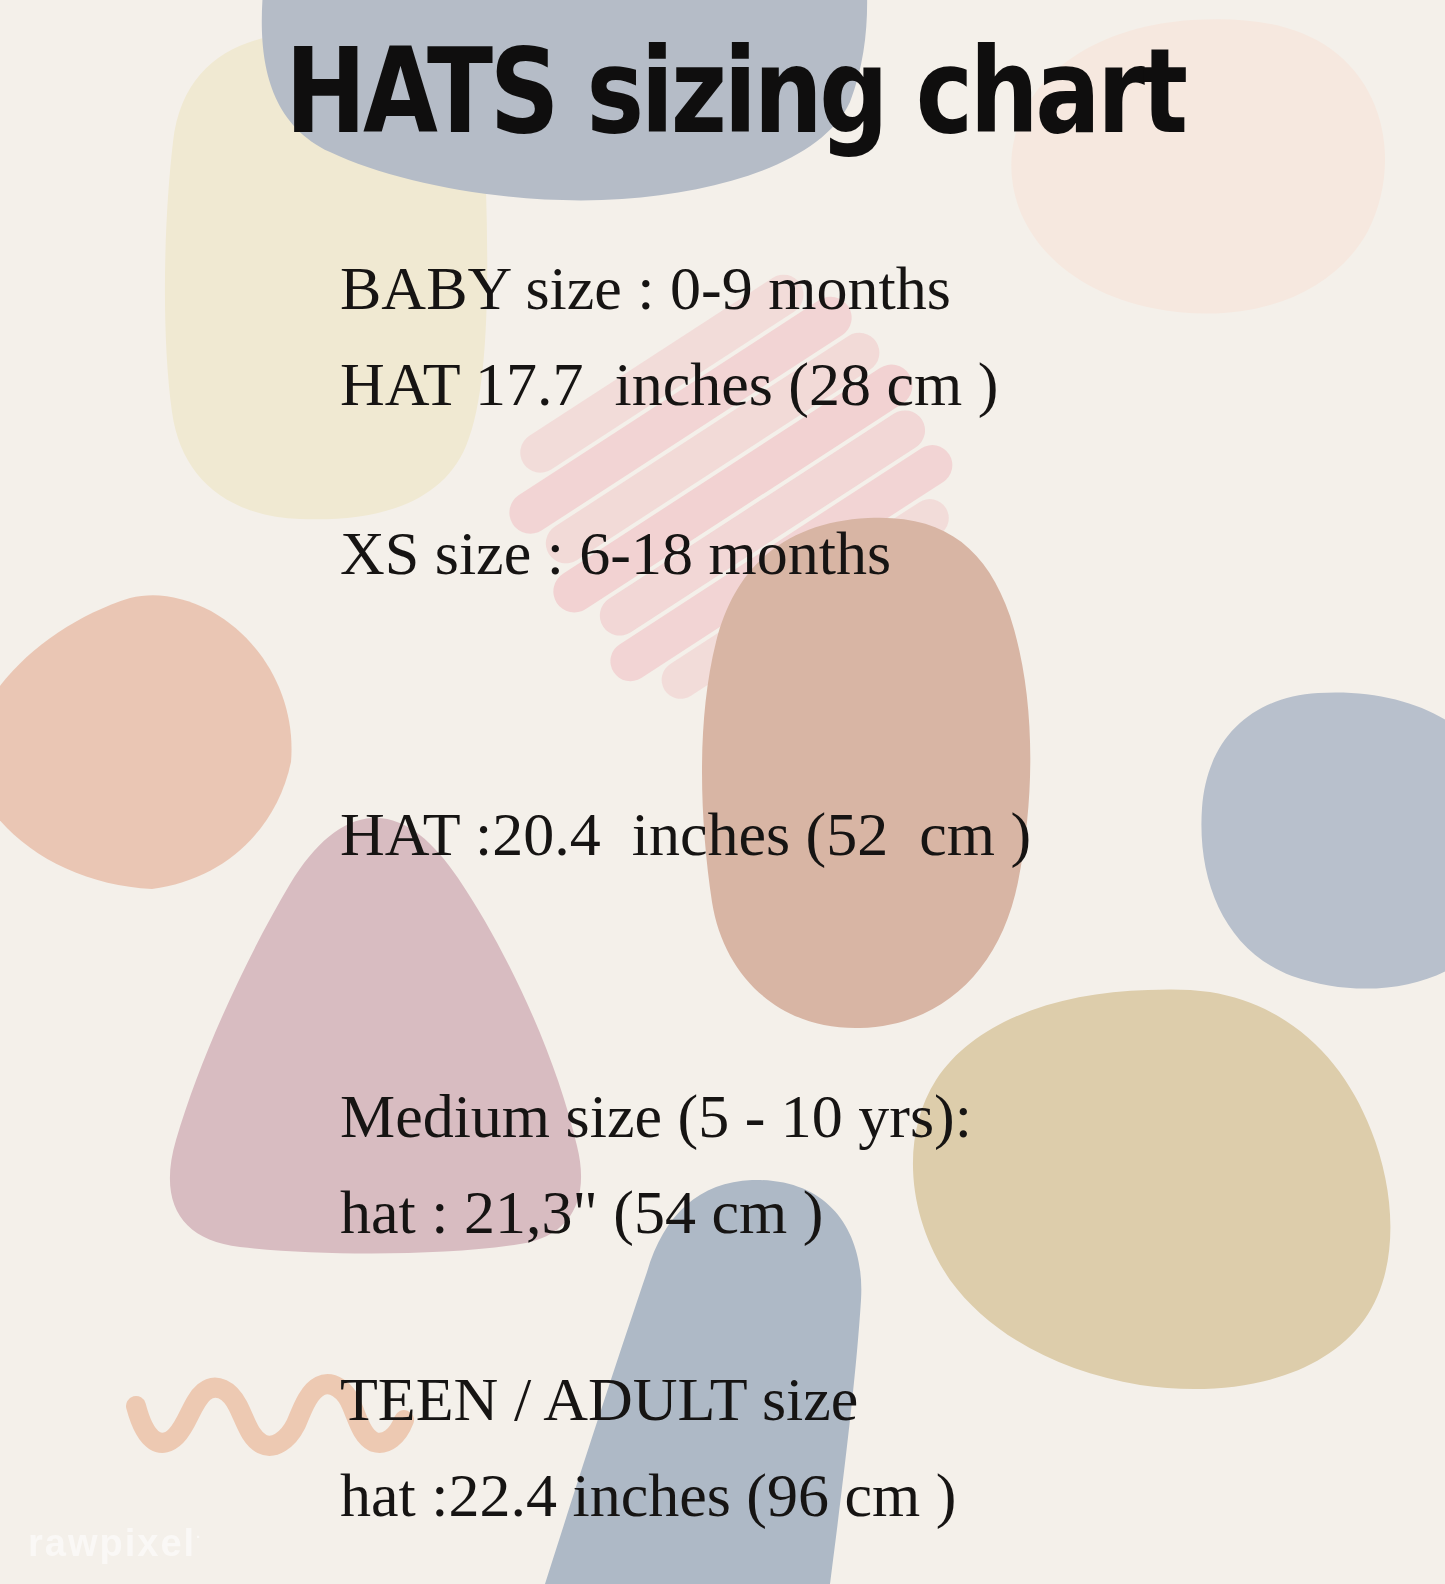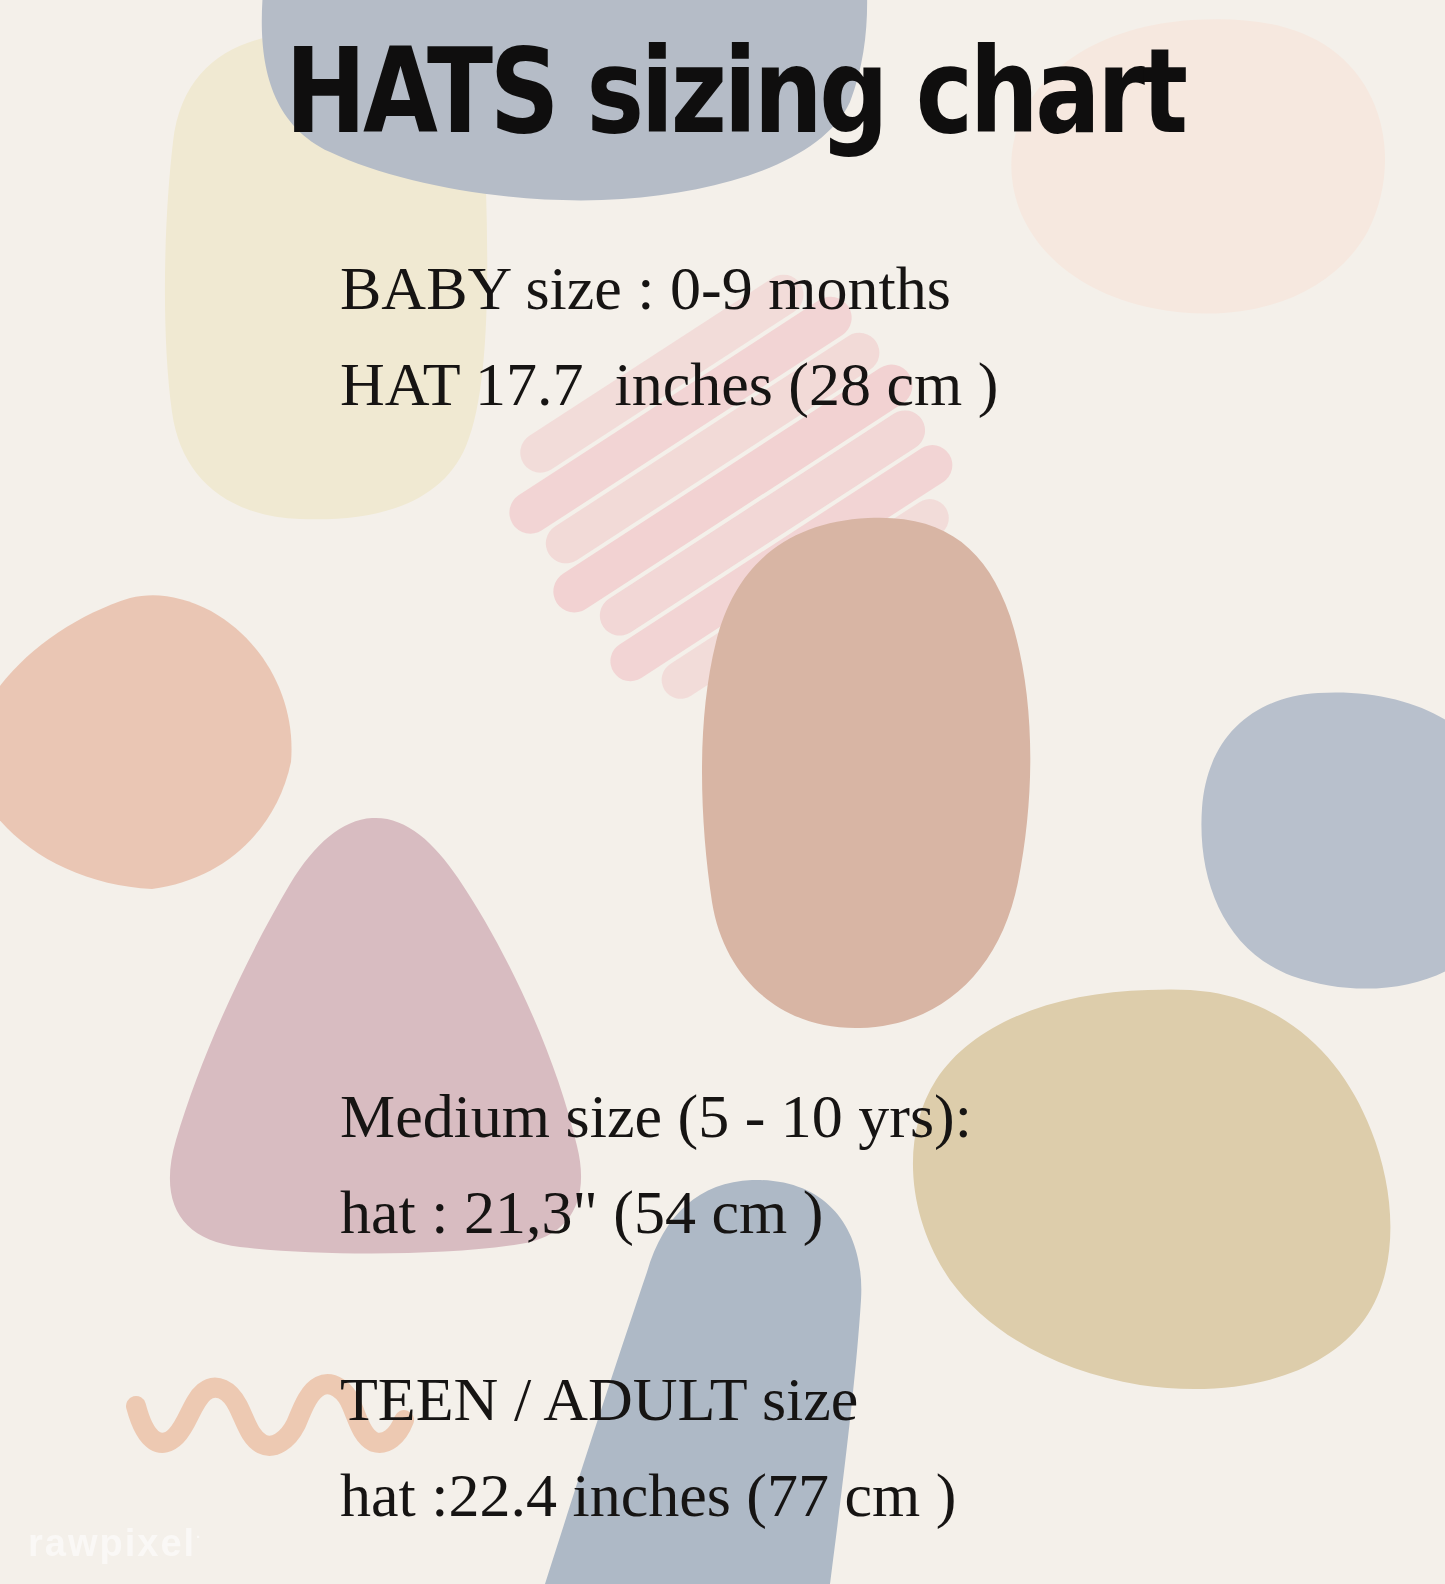--- a/index.html
+++ b/index.html
@@ -68,30 +68,32 @@
   </svg>
 
   <h1 class="title">HATS sizing chart</h1>
 
   <div class="size-block b1">
     <div class="size-line">BABY size : 0-9 months</div>
     <div class="size-line">HAT 17.7  inches (28 cm )</div>
   </div>
 
   <div class="size-block b2">
+    <div class="size-line">XS size : 6-18 months</div>
   </div>
 
   <div class="size-block b3">
+    <div class="size-line">HAT :20.4  inches (52  cm )</div>
   </div>
 
   <div class="size-block b4">
     <div class="size-line">Medium size (5 - 10 yrs):</div>
     <div class="size-line">hat : 21,3" (54 cm )</div>
   </div>
 
   <div class="size-block b5">
     <div class="size-line">TEEN / ADULT size</div>
-    <div class="size-line">hat :22.4 inches (77 cm )</div>
+    <div class="size-line">hat :22.4 inches (96 cm )</div>
   </div>
 
   <div class="watermark"><span>rawpixel</span><span class="wm-mark">·</span></div>
 
 </div>
 
 </body></html>

